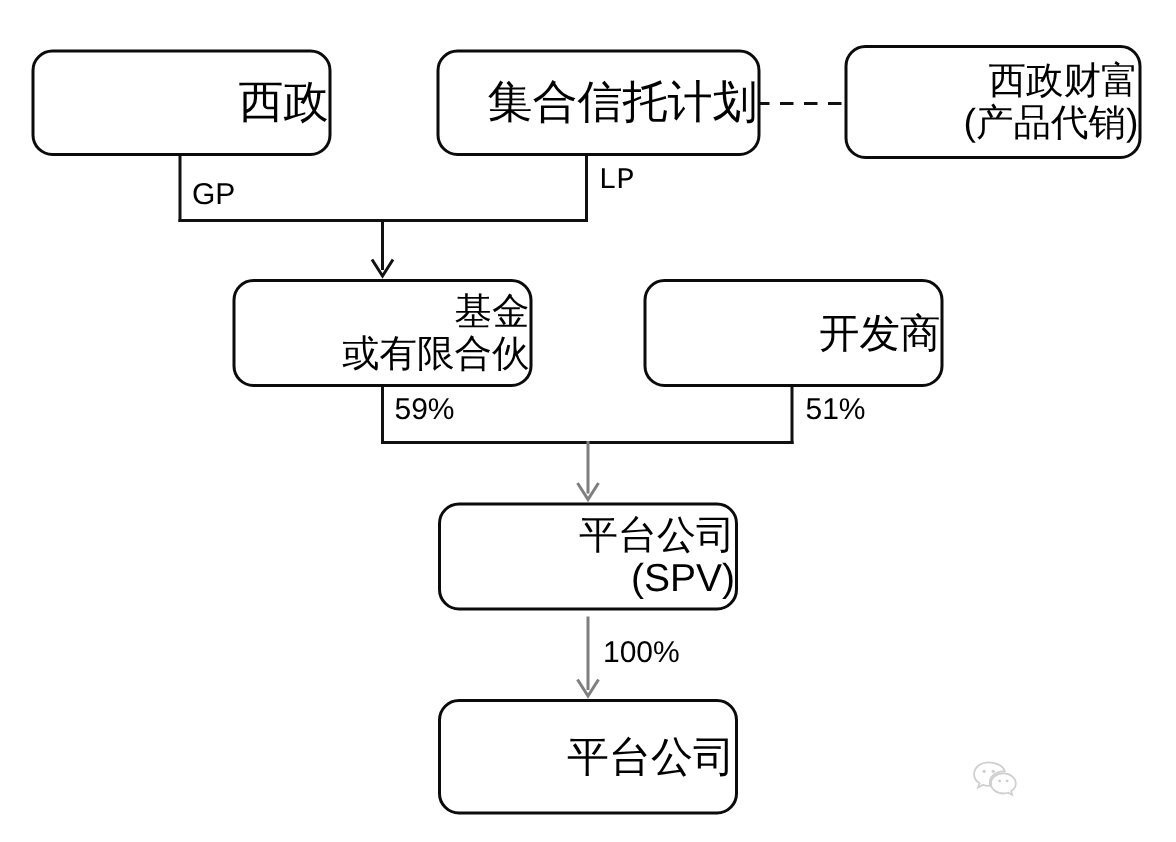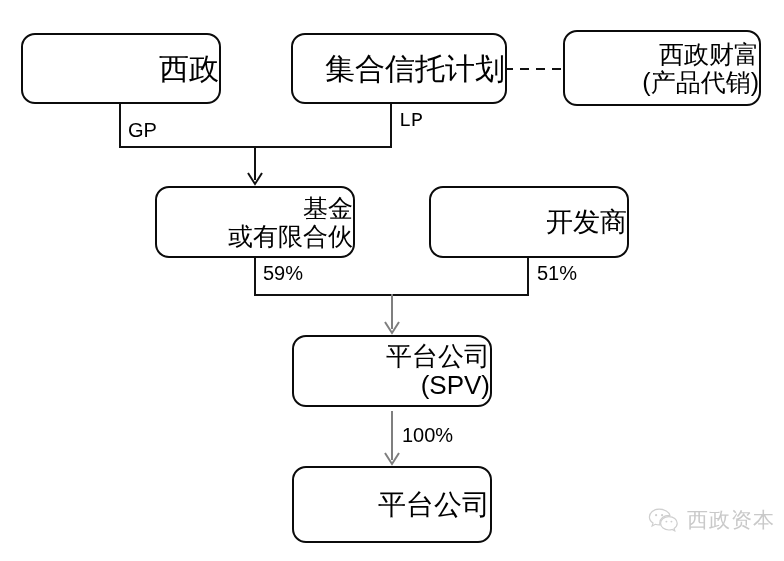--- a/index.html
+++ b/index.html
@@ -163,16 +163,15 @@
       <path d="M11.2 2.2 C5.6 2.2 1.4 5.8 1.4 10.1 c0 2.4 1.4 4.6 3.6 6.0 l-0.9 2.9 l3.2 -1.7
                c1.2 0.4 2.5 0.6 3.9 0.6 c0.3 0 0.6 0 0.9 0 c-0.2 -0.6 -0.3 -1.3 -0.3 -2.0
                c0 -4.2 4.1 -7.6 9.2 -7.6 c0.3 0 0.6 0 0.9 0 C21.1 5.0 16.6 2.2 11.2 2.2 Z" fill="none" stroke="#cfcfcf" stroke-width="1.2"></path>
       <circle cx="8.1" cy="8.2" r="1.1" fill="#cfcfcf"></circle>
       <circle cx="14.1" cy="8.2" r="1.1" fill="#cfcfcf"></circle>
       <path d="M20.9 9.6 c-4.6 0 -8.3 3.0 -8.3 6.7 c0 3.7 3.7 6.7 8.3 6.7 c1.1 0 2.2 -0.2 3.2 -0.5
                l2.7 1.4 l-0.7 -2.4 c1.9 -1.2 3.1 -3.0 3.1 -5.2 C29.2 12.6 25.5 9.6 20.9 9.6 Z" fill="none" stroke="#cfcfcf" stroke-width="1.2"></path>
       <circle cx="18.4" cy="14.6" r="0.95" fill="#cfcfcf"></circle>
       <circle cx="23.4" cy="14.6" r="0.95" fill="#cfcfcf"></circle>
     </svg>
-    <span class="wm-text">西政资本</span>
   </div>
 
 </div>
 
 </body></html>

